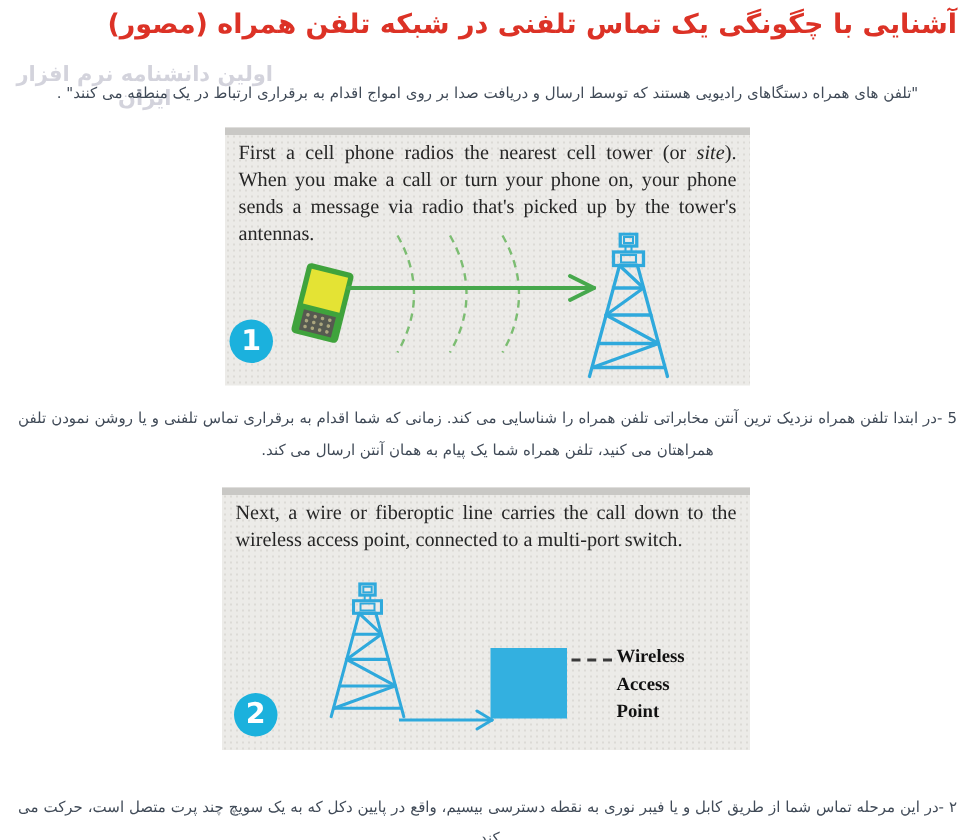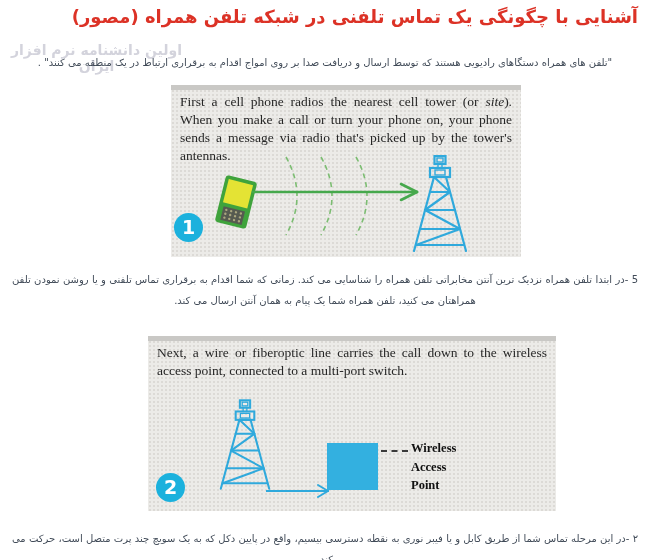--- a/index.html
+++ b/index.html
@@ -20,22 +20,22 @@
            text-align:justify;text-align-last:center;}
   .intro{top:52px;}
   .para1{top:269px;}
   .para2{top:528px;}
   
   .panel{position:absolute;background-color:#ecebe8;
          background-image:radial-gradient(#dcdad6 0.8px,rgba(0,0,0,0) 0.9px);
          background-size:4px 4px;z-index:1;}
   .panel::before{content:"";position:absolute;top:0;left:0;right:0;height:5px;
                  background:#c9c8c5;}
-  .panel1{left:150px;top:85px;width:350px;height:172px;margin-left:21px;}
-  .panel2{left:148px;top:336px;width:408px;height:175px;}
+  .panel1{left:150px;top:85px;width:350px;height:172px;}
+  .panel2{left:148px;top:325px;width:352px;height:175px;}
   .caption{position:absolute;top:8px;left:9px;right:9px;
            font-family:"Liberation Serif",serif;font-size:13.5px;line-height:18px;
            color:#262626;text-align:justify;}
   .badge{position:absolute;width:29px;height:29px;border-radius:50%;
          background:#1bb1dd;color:#fff;font-weight:bold;font-size:19px;
          text-align:center;line-height:28px;font-family:"DejaVu Sans",sans-serif;}
   .badge1{left:3px;top:128px;}
   .badge2{left:8px;top:137px;}
   .phone{position:absolute;left:48px;top:92px;transform:rotate(14deg);}
   .waves{position:absolute;left:103px;top:69px;}

